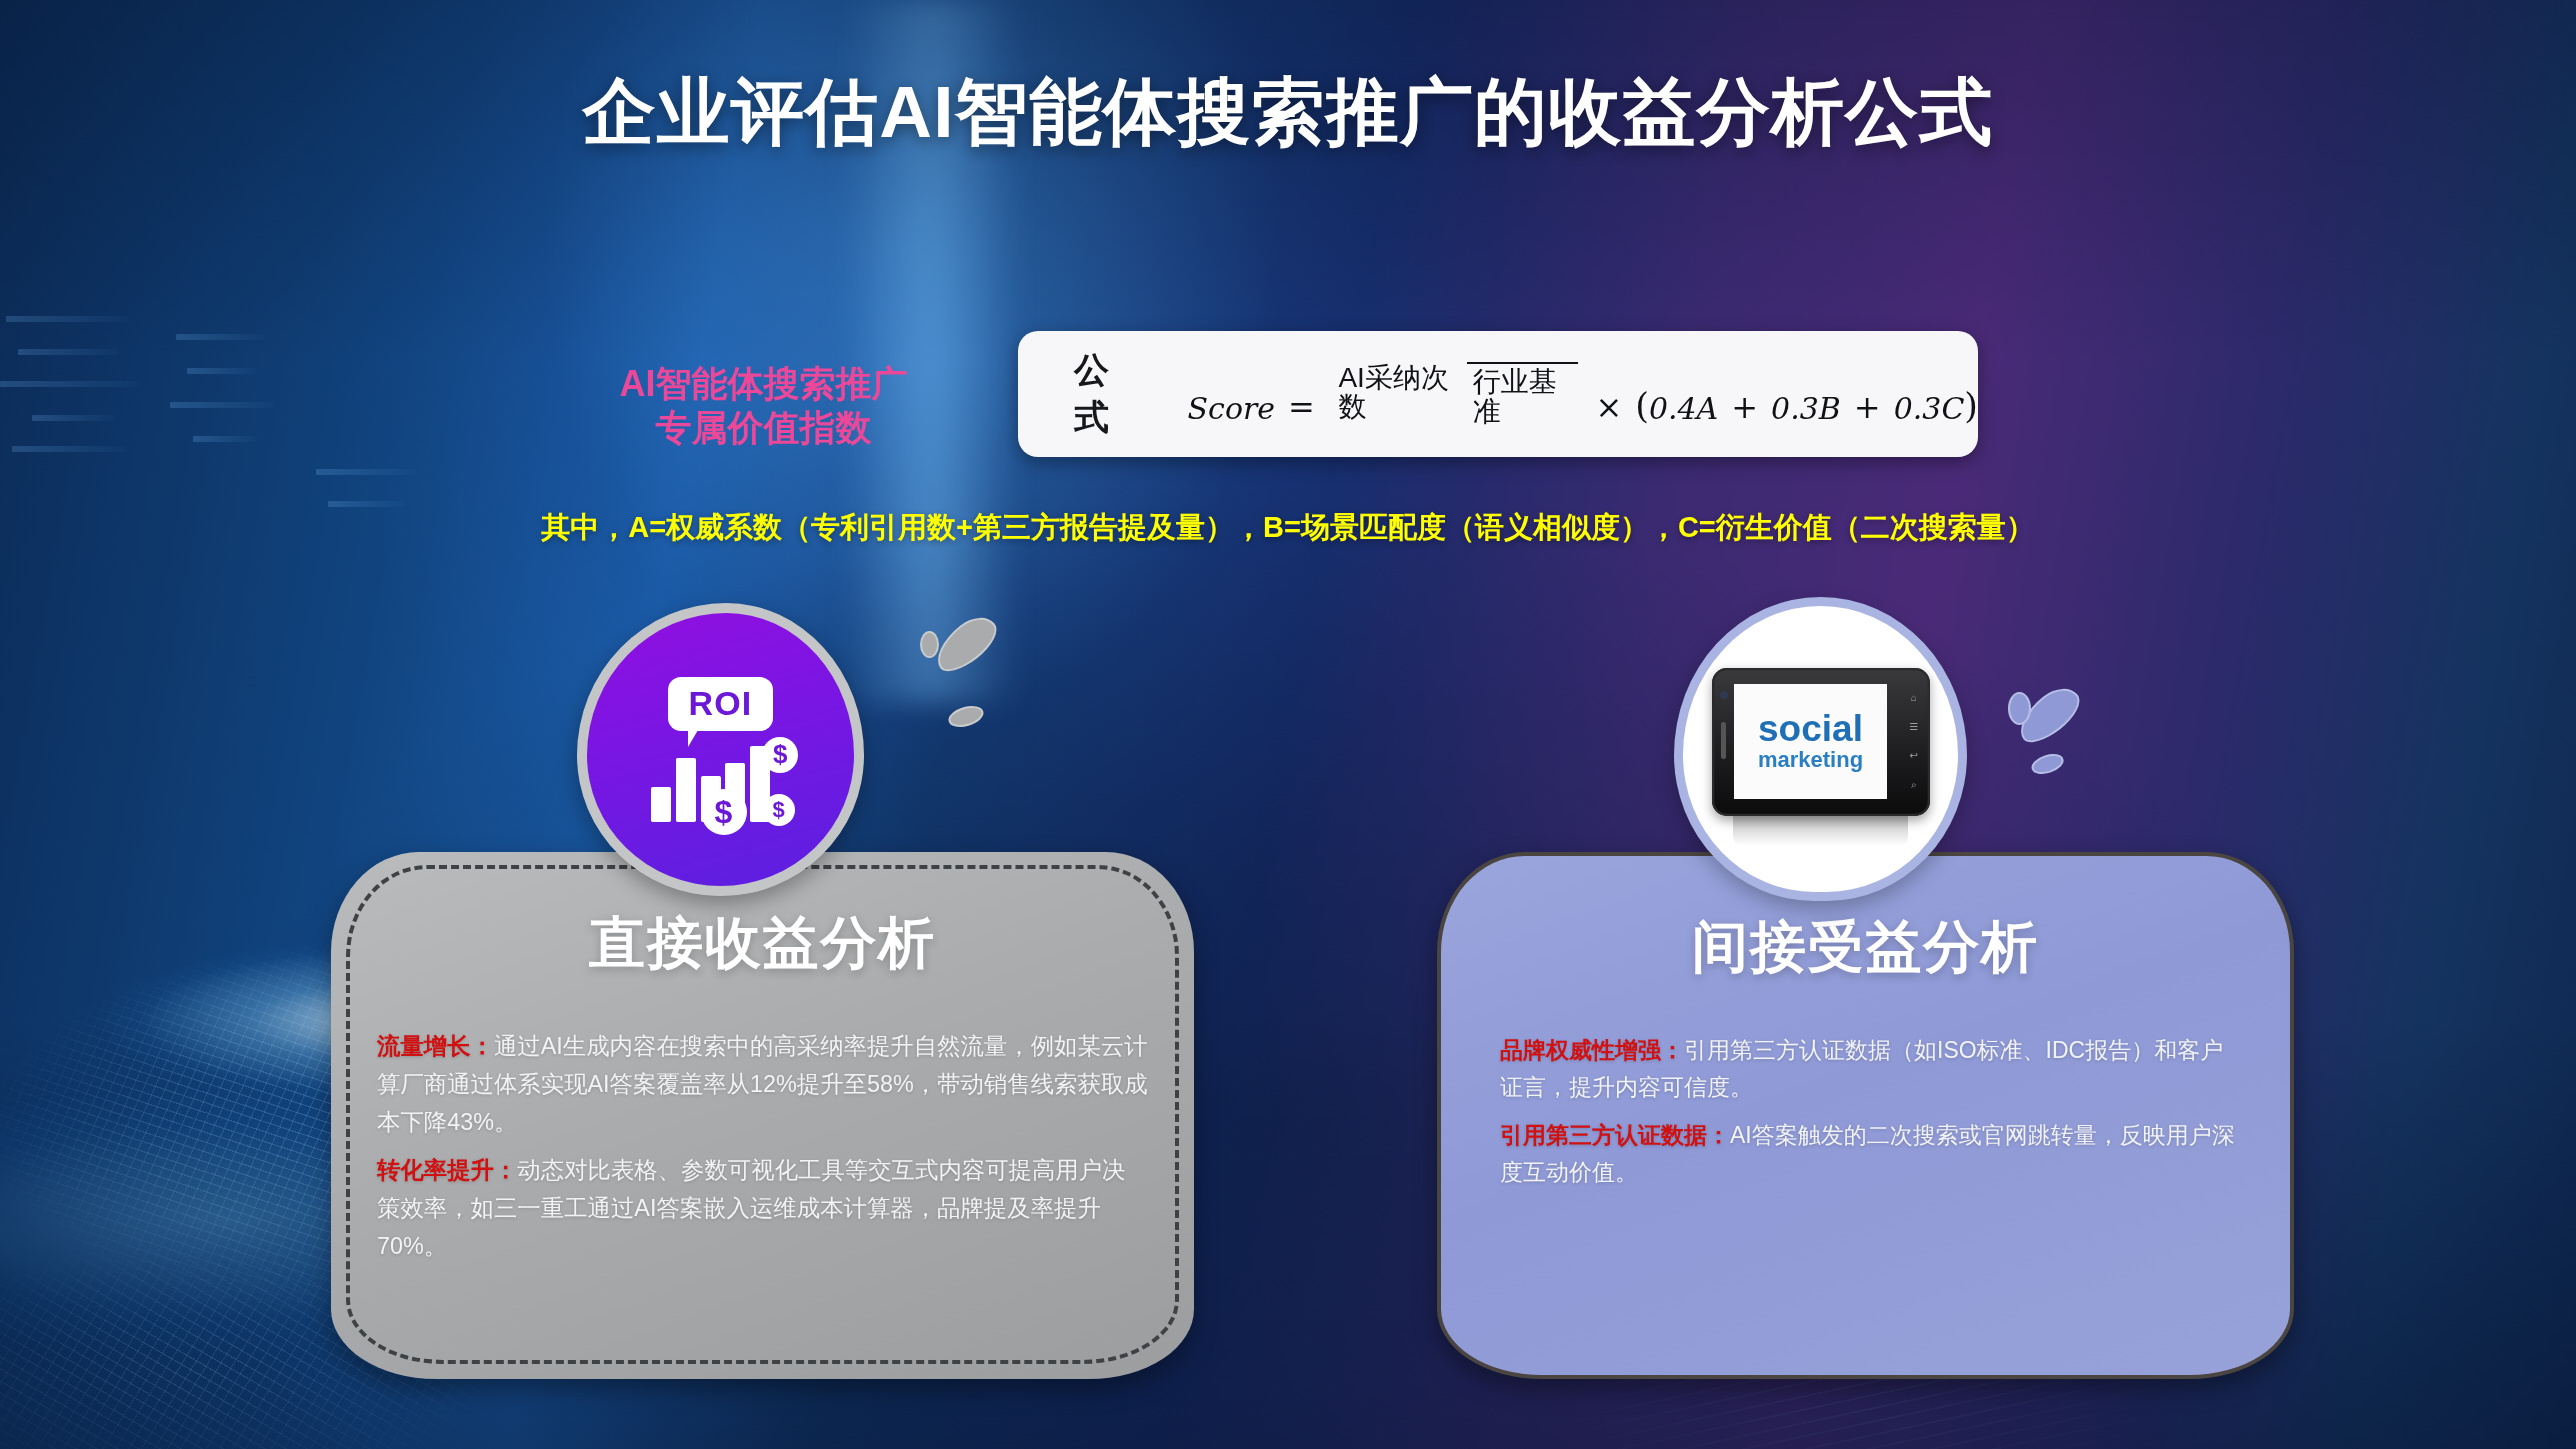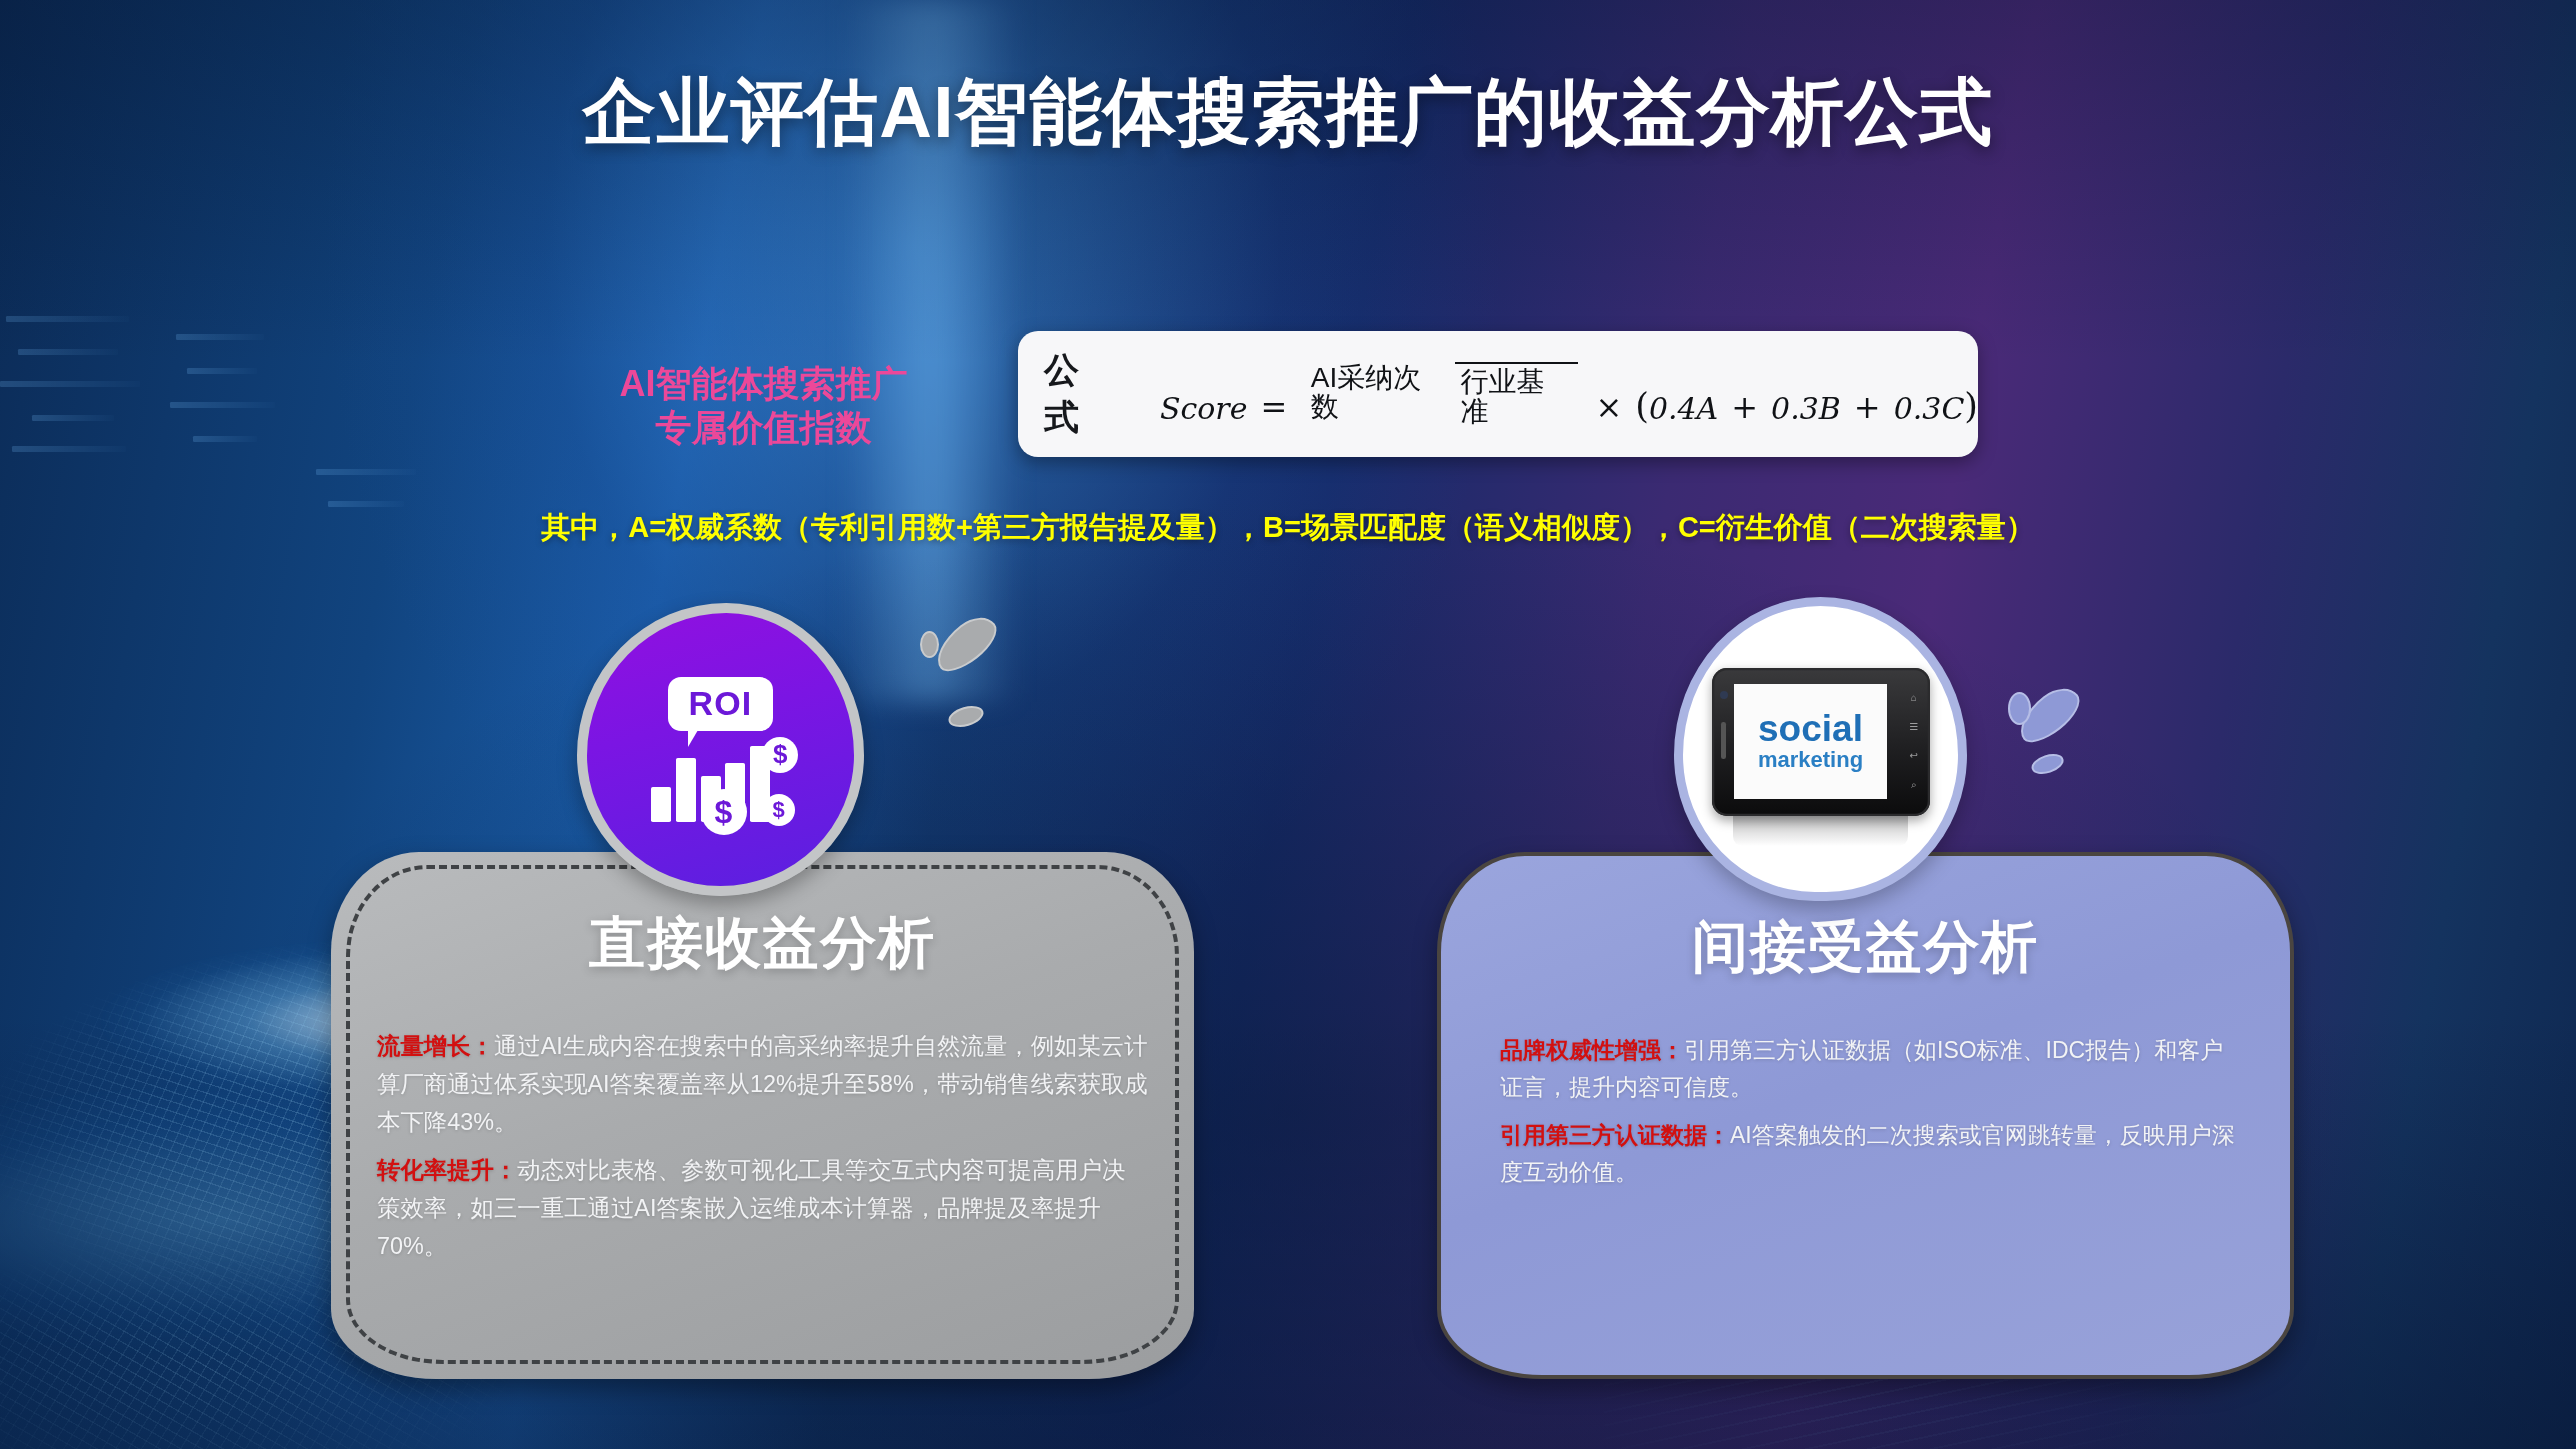--- a/index.html
+++ b/index.html
@@ -99,21 +99,21 @@
     font-weight: 700;
     line-height: 1.22;
   }
   .formula-card {
     position: absolute; left: 1018px; top: 331px;
     width: 960px; height: 126px;
     background: #f7f7f9;
     border-radius: 20px;
     box-shadow: 0 5.9px 17.6px rgba(0,0,0,0.35);
     display: flex; align-items: center;
-    padding-left: 26px;
+    padding-left: 56px;
   }
   .formula-tag {
     color: #16181c;
     font-size: 35px;
     font-weight: 700;
     margin-right: 14px;
   }
   .math {
     font-family: "DejaVu Serif", "Liberation Serif", serif;
     color: #101216;

